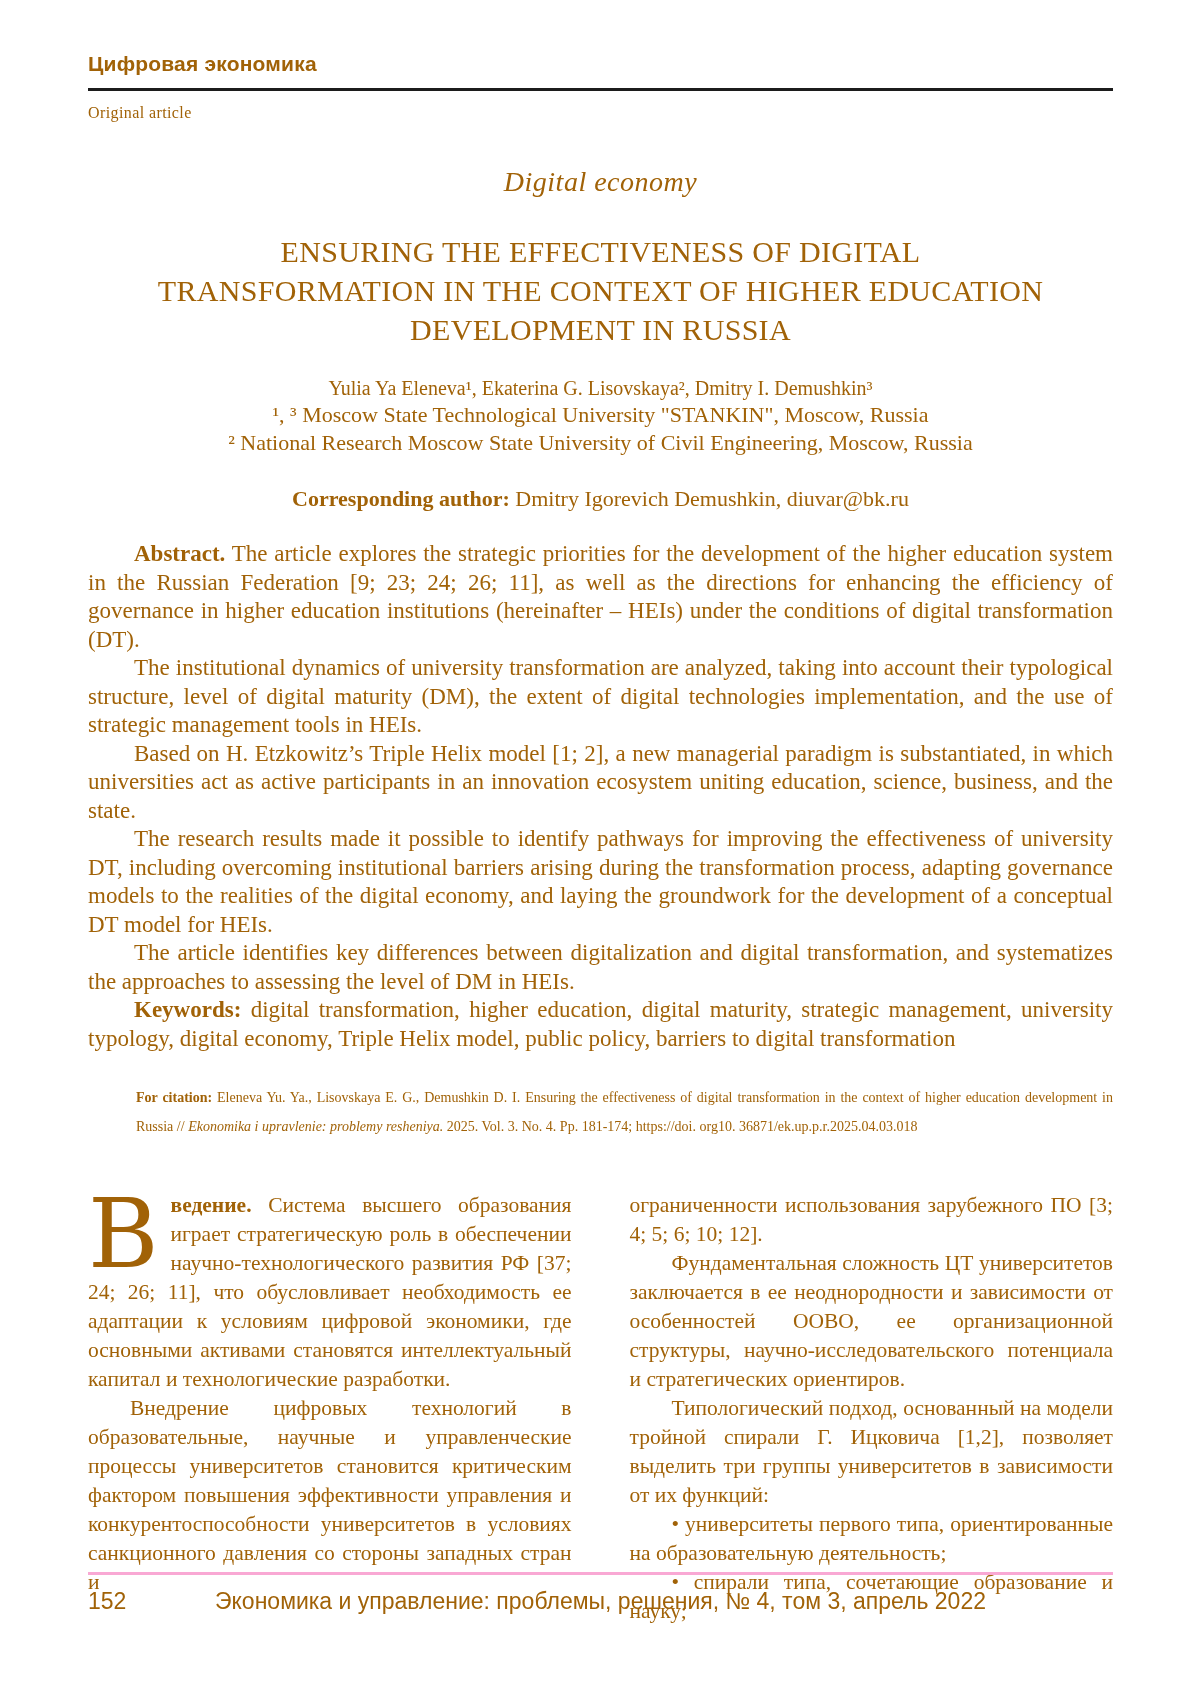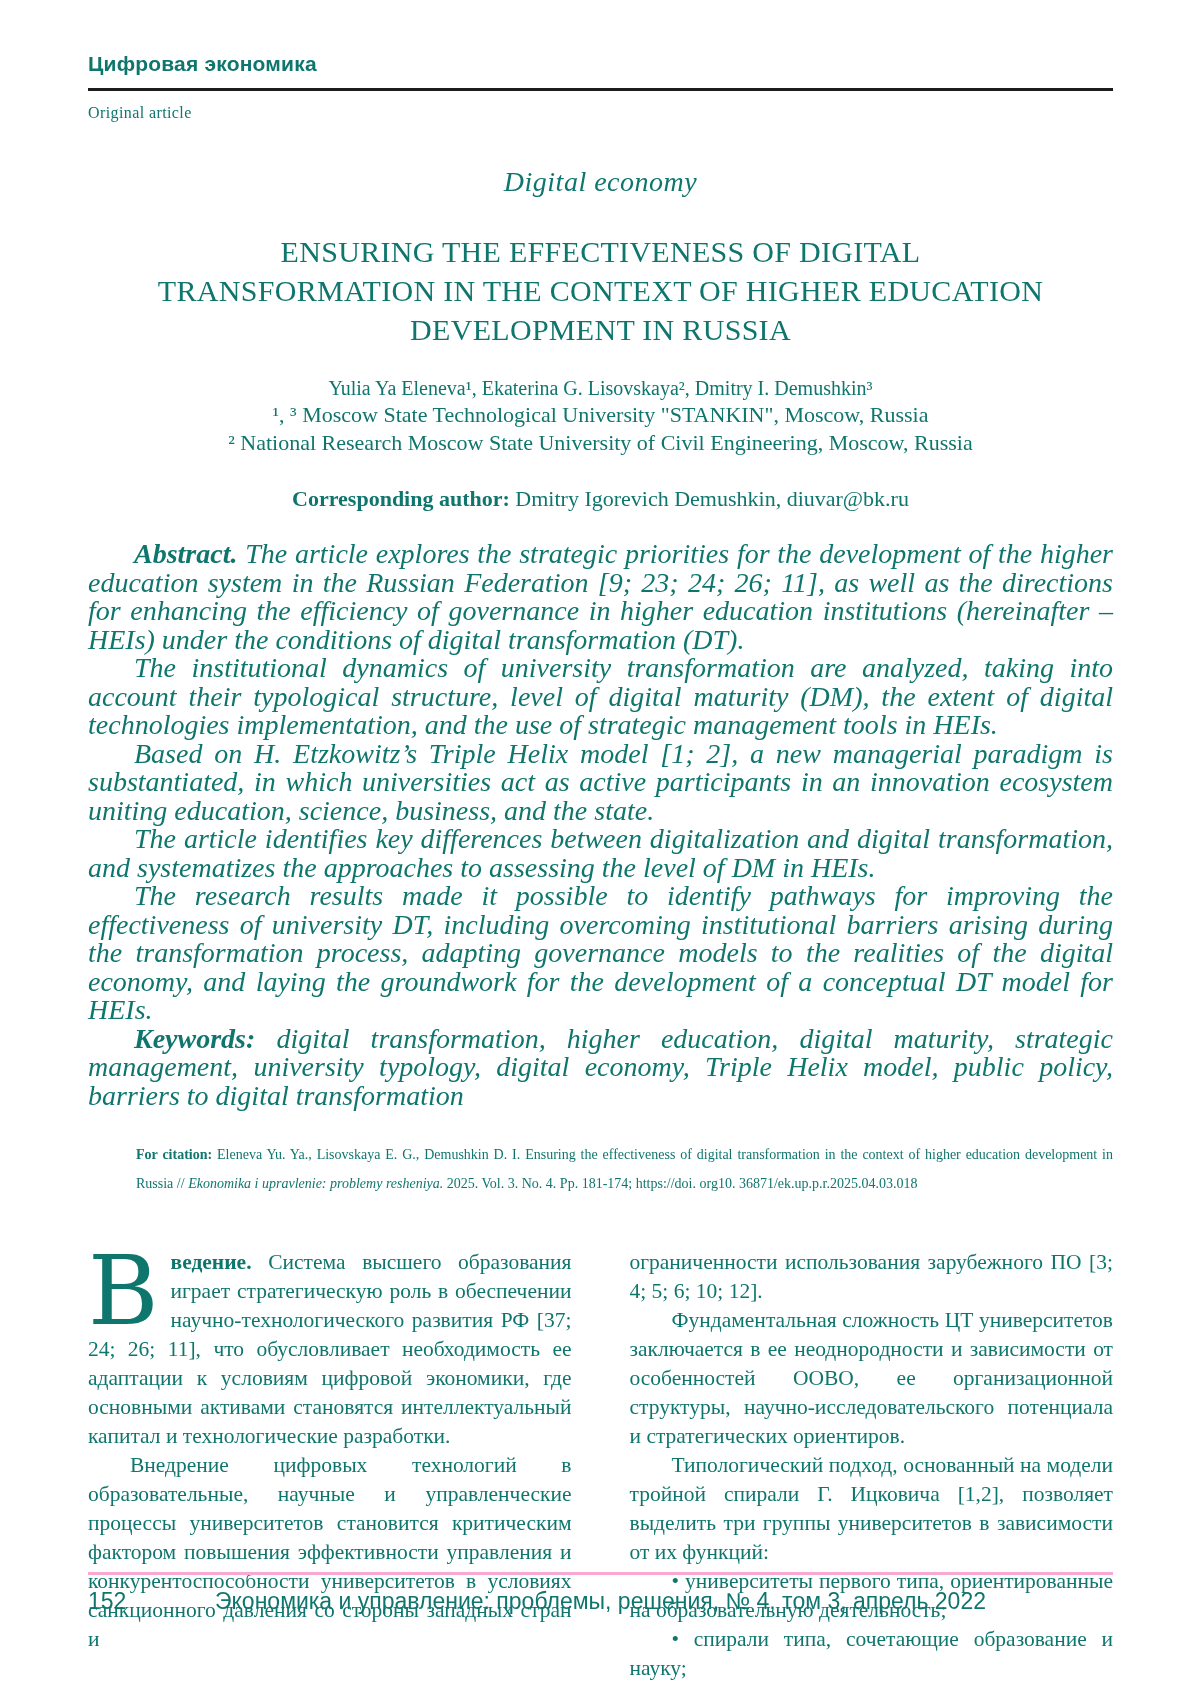--- a/index.html
+++ b/index.html
@@ -1,18 +1,18 @@
 <!DOCTYPE html>
 <html lang="ru"><head>
 <meta charset="utf-8">
 <style>
   html,body{margin:0;padding:0;background:#e8e8e8;}
   .page{
     width:1200px;height:1698px;position:relative;margin:0 auto;
-    background:#ffffff;color:#0f766e;
+    background:#ffffff;color:#a16207;
     font-family:"Liberation Serif",serif;
     overflow:hidden;
   }
   .content{position:absolute;left:88px;width:1025px;top:0;}
 
   .kicker{
     margin-top:52px;
     font-family:"Liberation Sans",sans-serif;
     font-weight:bold;font-size:21px;letter-spacing:.2px;
   }
@@ -23,21 +23,21 @@
   .title{
     text-align:center;font-size:30px;line-height:39px;
     margin:34px auto 0 auto;max-width:900px;letter-spacing:.3px;
   }
   .authors{text-align:center;font-size:20px;margin-top:28px;}
   .affil{text-align:center;font-size:22px;line-height:27px;margin-top:1px;}
   .corresponding{text-align:center;font-size:22px;margin-top:30px;}
   .b{font-weight:bold;}
   .it{font-style:italic;}
 
-  .abstract{margin-top:28px;font-size:28px;line-height:28.5px;text-align:justify;font-style:italic;}
+  .abstract{margin-top:28px;font-size:23px;line-height:28.5px;text-align:justify;}
   .abstract p{margin:0;text-indent:46px;}
 
   .citation{
     margin:30px 0 0 48px;font-size:14px;line-height:29px;text-align:justify;
   }
 
   .columns{
     display:flex;gap:58px;margin-top:50px;
     font-size:21.5px;line-height:29px;text-align:justify;
   }
@@ -76,22 +76,22 @@
     <div class="authors">Yulia Ya Eleneva¹, Ekaterina G. Lisovskaya², Dmitry I. Demushkin³</div>
     <div class="affil">¹, ³ Moscow State Technological University "STANKIN", Moscow, Russia</div>
     <div class="affil">² National Research Moscow State University of Civil Engineering, Moscow, Russia</div>
 
     <div class="corresponding"><span class="b">Corresponding author:</span><span> Dmitry Igorevich Demushkin, diuvar@bk.ru</span></div>
 
     <div class="abstract">
       <p><span class="b">Abstract.</span><span> The article explores the strategic priorities for the development of the higher education system in the Russian Federation [9; 23; 24; 26; 11], as well as the directions for enhancing the efficiency of governance in higher education institutions (hereinafter – HEIs) under the conditions of digital transformation (DT).</span></p>
       <p>The institutional dynamics of university transformation are analyzed, taking into account their typological structure, level of digital maturity (DM), the extent of digital technologies implementation, and the use of strategic management tools in HEIs.</p>
       <p>Based on H. Etzkowitz’s Triple Helix model [1; 2], a new managerial paradigm is substantiated, in which universities act as active participants in an innovation ecosystem uniting education, science, business, and the state.</p>
+      <p>The research results made it possible to identify pathways for improving the effectiveness of university DT, including overcoming institutional barriers arising during the transformation process, adapting governance models to the realities of the digital economy, and laying the groundwork for the development of a conceptual DT model for HEIs.</p>
       <p>The article identifies key differences between digitalization and digital transformation, and systematizes the approaches to assessing the level of DM in HEIs.</p>
-      <p>The research results made it possible to identify pathways for improving the effectiveness of university DT, including overcoming institutional barriers arising during the transformation process, adapting governance models to the realities of the digital economy, and laying the groundwork for the development of a conceptual DT model for HEIs.</p>
       <p><span class="b">Keywords:</span><span> digital transformation, higher education, digital maturity, strategic management, university typology, digital economy, Triple Helix model, public policy, barriers to digital transformation</span></p>
     </div>
 
     <div class="citation"><span class="b">For citation:</span><span> Eleneva Yu. Ya., Lisovskaya E. G., Demushkin D. I. Ensuring the effectiveness of digital transformation in the context of higher education development in Russia // </span><span class="it">Ekonomika i upravlenie: problemy resheniya.</span><span> 2025. Vol. 3. No. 4. Pp. 181-174; https://doi. org10. 36871/ek.up.p.r.2025.04.03.018</span></div>
 
     <div class="columns">
       <div class="col">
         <p class="noindent"><span class="dropcap">В</span><span class="b">ведение.</span><span> Система высшего образования играет стратегическую роль в обеспечении научно-технологического развития РФ [37; 24; 26; 11], что обусловливает необходимость ее адаптации к условиям цифровой экономики, где основными активами становятся интеллектуальный капитал и технологические разработки.</span></p>
         <p>Внедрение цифровых технологий в образовательные, научные и управленческие процессы университетов становится критическим фактором повышения эффективности управления и конкурентоспособности университетов в условиях санкционного давления со стороны западных стран и</p>
       </div>

